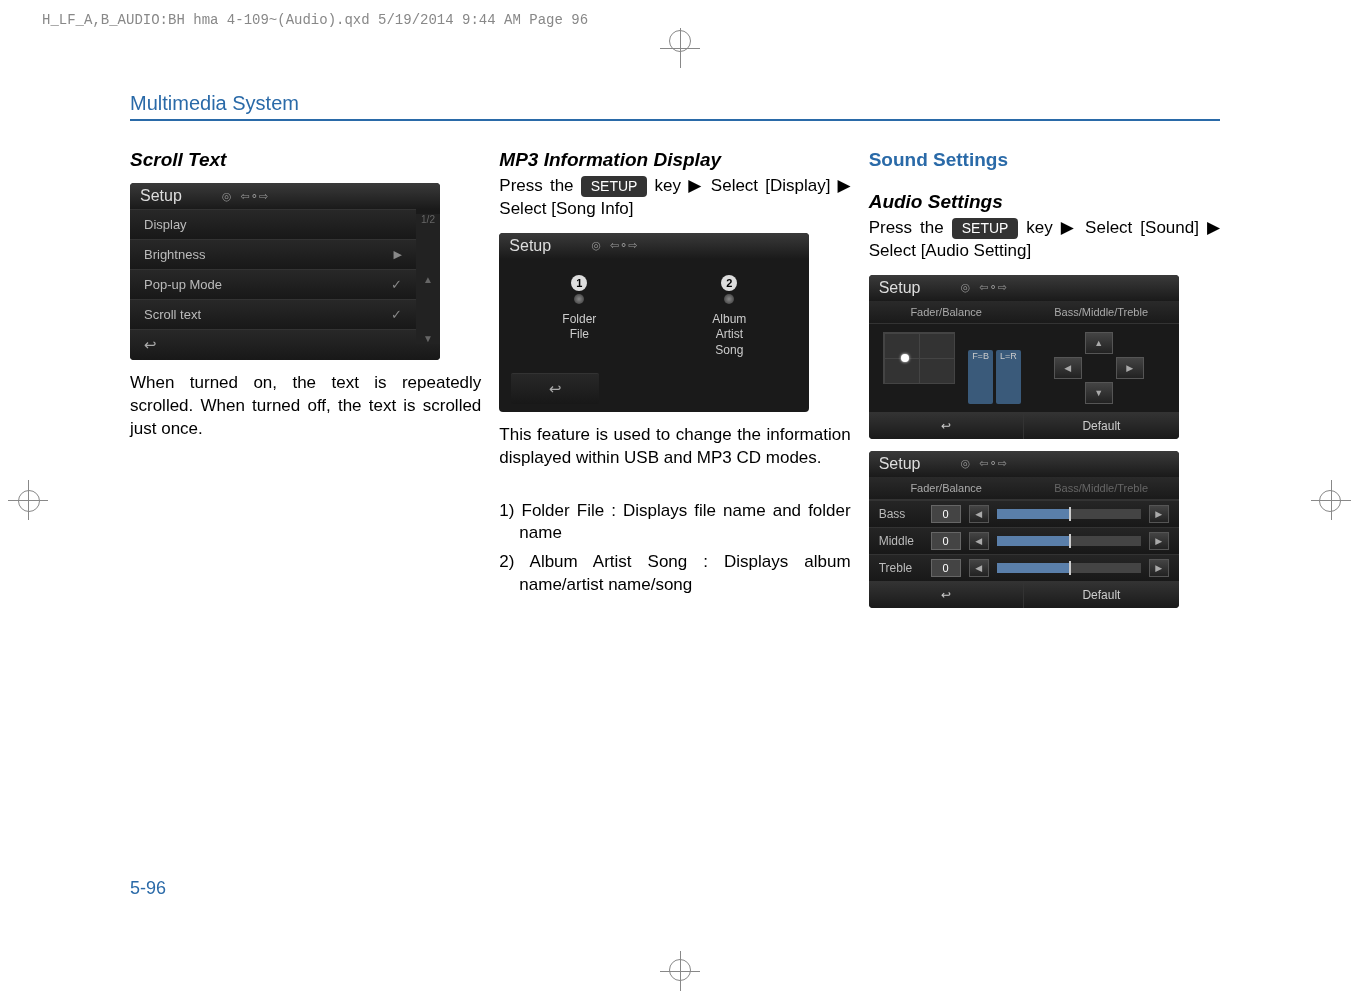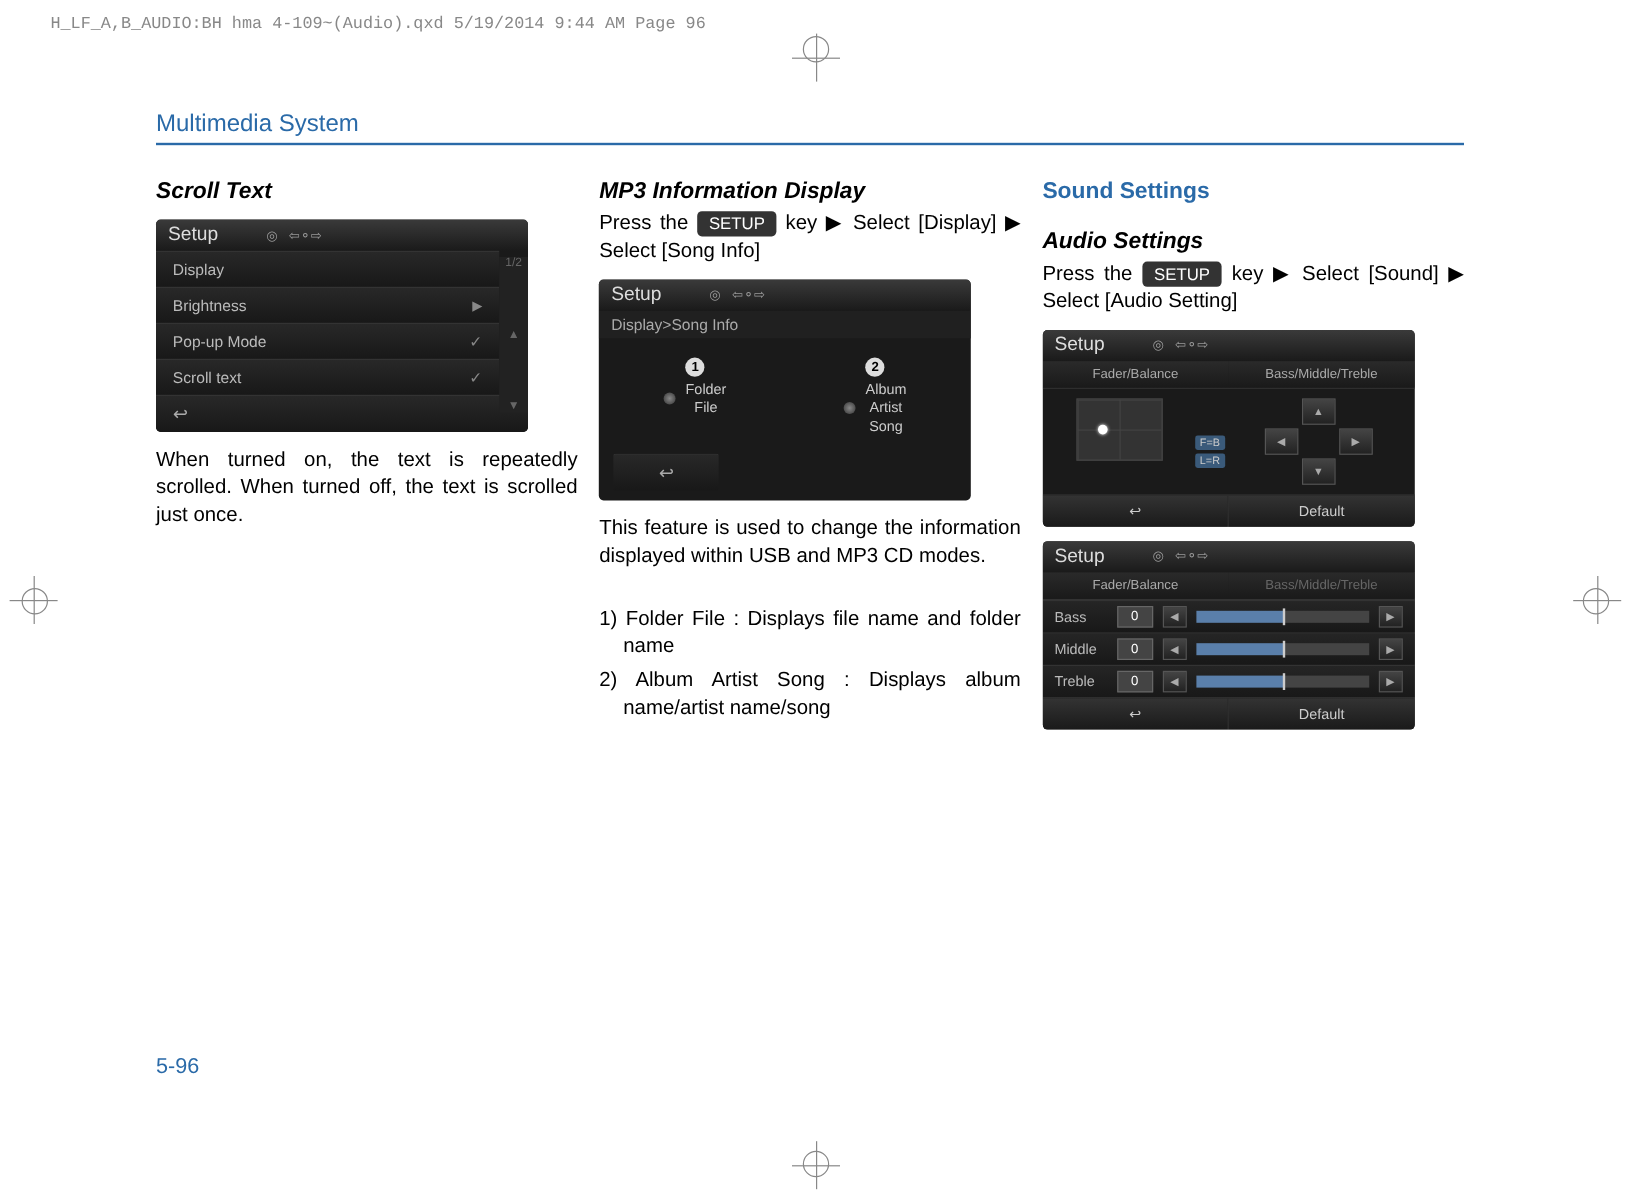--- a/index.html
+++ b/index.html
@@ -318,20 +318,21 @@
     .info-box .label {
       font-size: 12px;
       color: #ccc;
       line-height: 1.3;
     }
     .info-box-row {
       display: flex;
       align-items: center;
       gap: 8px;
       justify-content: center;
+      flex-direction: column;
     }
     .radio-dot {
       width: 10px;
       height: 10px;
       border-radius: 50%;
       background: radial-gradient(circle, #888, #333);
       flex-shrink: 0;
     }
     .fader-area {
       display: flex;
@@ -354,21 +355,20 @@
       height: 8px;
       background: #fff;
       border-radius: 50%;
       top: 50%;
       left: 30%;
       transform: translate(-50%, -50%);
       box-shadow: 0 0 3px #fff;
     }
     .fader-tags {
       display: flex;
-      flex-direction: column;
       gap: 3px;
       justify-content: center;
       padding-top: 18px;
       text-align: center;
     }
     .fader-tag {
       background: #3a5a7a;
       color: #ccc;
       font-size: 9px;
       padding: 1px 4px;
@@ -545,21 +545,20 @@
       <div class="subheading">MP3 Information Display</div>
       <div class="body-text">
         <span>Press  the  </span><span class="setup-key">SETUP</span><span>  key ▶ Select [Display]  ▶ Select [Song Info]</span>
       </div>
 
       <div class="screenshot">
         <div class="screenshot-header">
           <span class="title">Setup</span>
           <span class="icons">◎ &nbsp; ⇦⚬⇨</span>
         </div>
-        <div class="screenshot-subheader">Display&gt;Song Info</div>
         <div class="info-boxes">
           <div class="info-box">
             <div class="num">1</div>
             <div class="info-box-row">
               <div class="radio-dot"></div>
               <div class="label">
                 <span>Folder</span><br>
                 <span>File</span>
               </div>
             </div>

